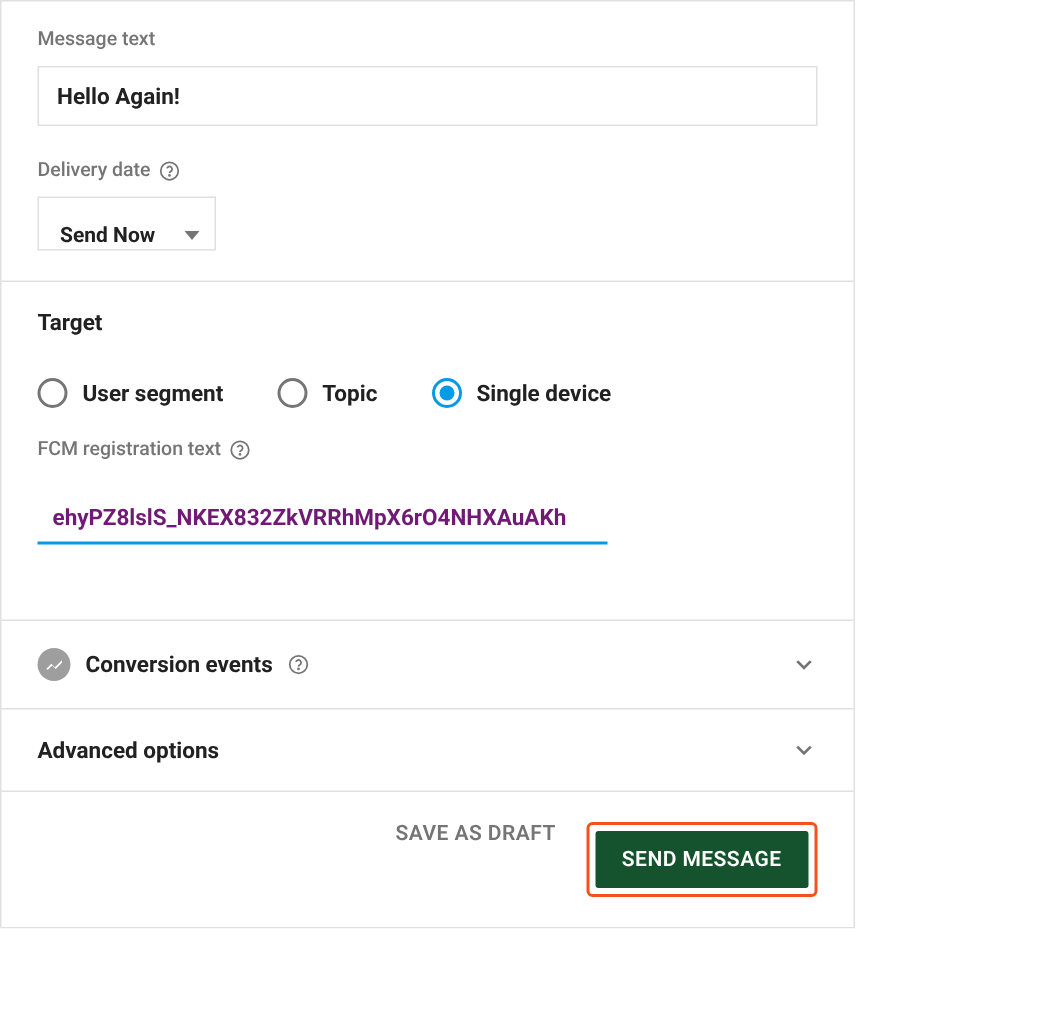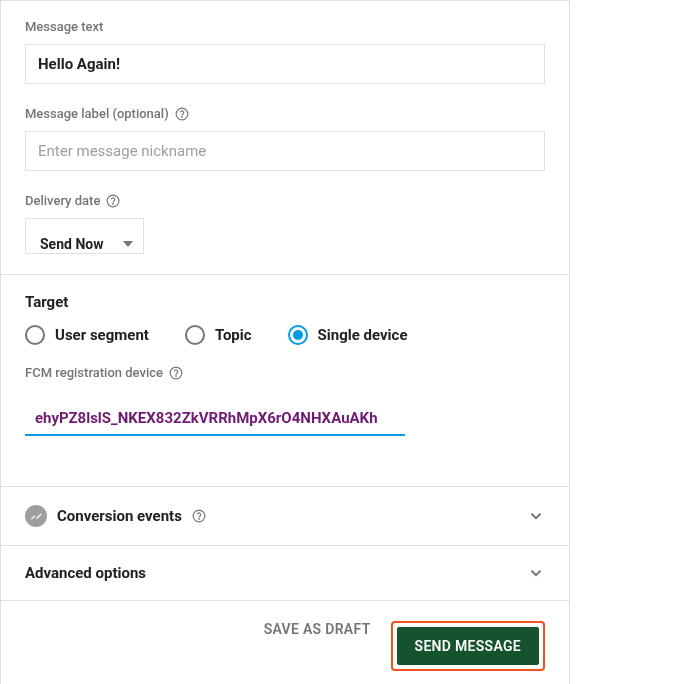--- a/index.html
+++ b/index.html
@@ -74,21 +74,21 @@
       color: #757575;
       display: inline-flex;
     }
     .divider {
       height: 1px;
       background: #e0e0e0;
     }
     .target-heading {
       font-weight: 700;
       font-size: 15px;
-      margin-bottom: 14px;
+      margin-bottom: 28px;
     }
     .radio-row {
       display: flex;
       gap: 36px;
       margin-bottom: 20px;
     }
     .radio-option {
       display: inline-flex;
       align-items: center;
       gap: 10px;
@@ -202,33 +202,20 @@
 <div class="panel">
 
   <div class="section">
     <div class="field-group">
       <div class="field-label">
         <span>Message text</span>
       </div>
       <input class="text-input bold" value="Hello Again!" style="">
     </div>
 
-    <div class="field-group">
-      <div class="field-label">
-        <span>Message label (optional)</span>
-        <span class="help-icon">
-          <svg width="14" height="14" viewBox="0 0 24 24" fill="none" stroke="#757575" stroke-width="2">
-              <circle cx="12" cy="12" r="10"></circle>
-              <path d="M9.1 9a3 3 0 1 1 4.2 3.5c-.9.5-1.3 1-1.3 1.9"></path>
-              <circle cx="12" cy="17" r="0.6" fill="#757575"></circle>
-            </svg>
-        </span>
-      </div>
-      <input class="text-input" placeholder="Enter message nickname" style="">
-    </div>
 
     <div class="field-group">
       <div class="field-label">
         <span>Delivery date</span>
         <span class="help-icon">
           <svg width="14" height="14" viewBox="0 0 24 24" fill="none" stroke="#757575" stroke-width="2">
               <circle cx="12" cy="12" r="10"></circle>
               <path d="M9.1 9a3 3 0 1 1 4.2 3.5c-.9.5-1.3 1-1.3 1.9"></path>
               <circle cx="12" cy="17" r="0.6" fill="#757575"></circle>
             </svg>
@@ -260,21 +247,21 @@
       </label>
       <label class="radio-option">
         <span class="radio-circle selected">
             <span class="radio-dot"></span>
           </span>
         <span class="radio-label">Single device</span>
       </label>
     </div>
 
     <div class="field-label">
-      <span>FCM registration device</span>
+      <span>FCM registration text</span>
       <span class="help-icon">
         <svg width="14" height="14" viewBox="0 0 24 24" fill="none" stroke="#757575" stroke-width="2">
             <circle cx="12" cy="12" r="10"></circle>
             <path d="M9.1 9a3 3 0 1 1 4.2 3.5c-.9.5-1.3 1-1.3 1.9"></path>
             <circle cx="12" cy="17" r="0.6" fill="#757575"></circle>
           </svg>
       </span>
     </div>
     <input class="token-input" value="ehyPZ8lslS_NKEX832ZkVRRhMpX6rO4NHXAuAKh" style="">
   </div>

